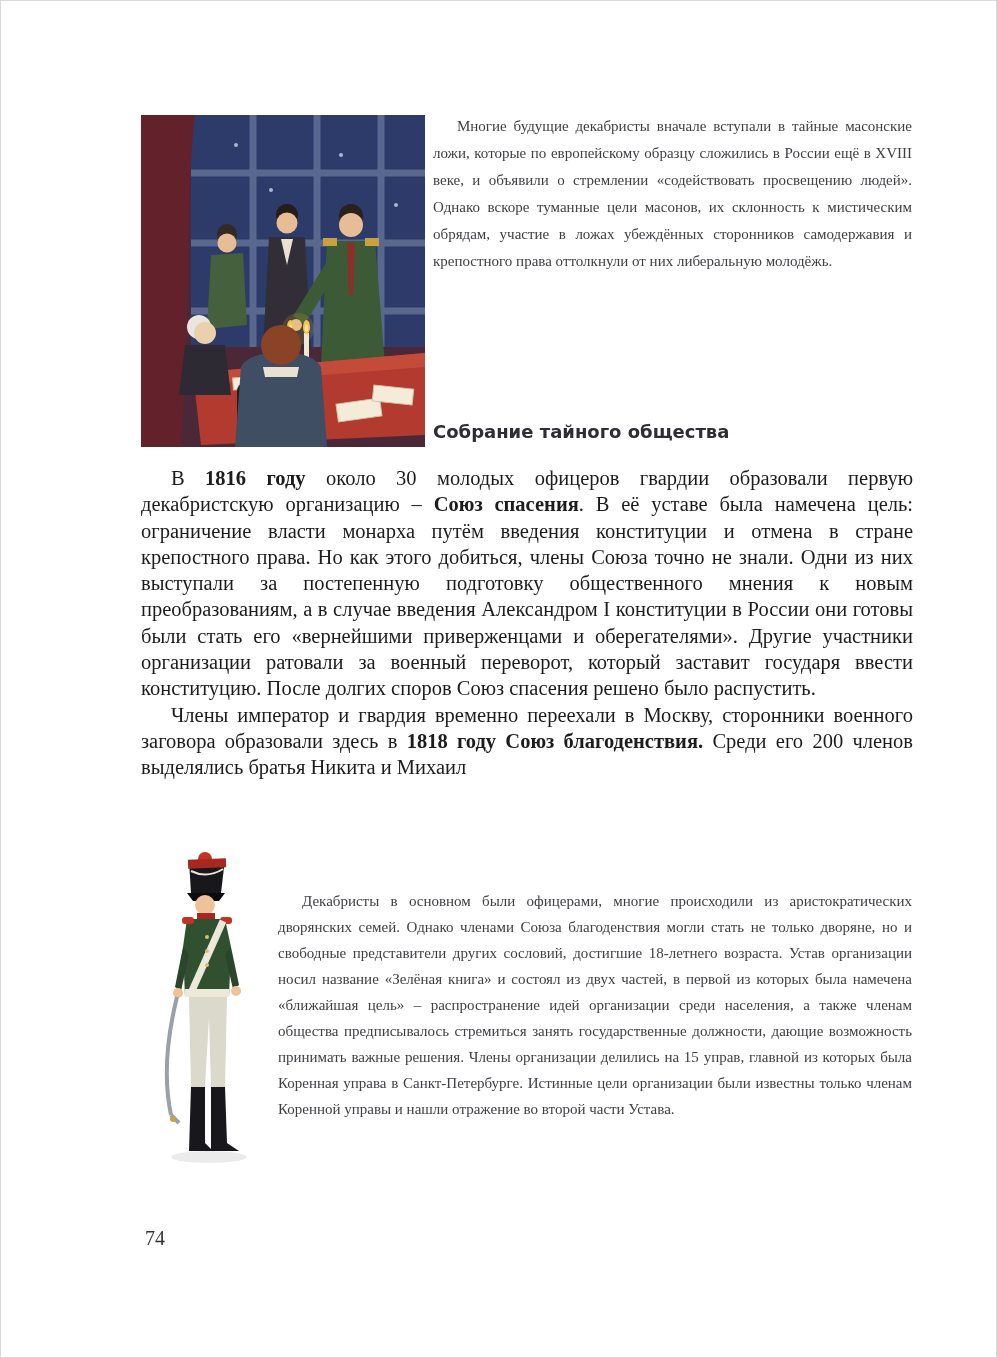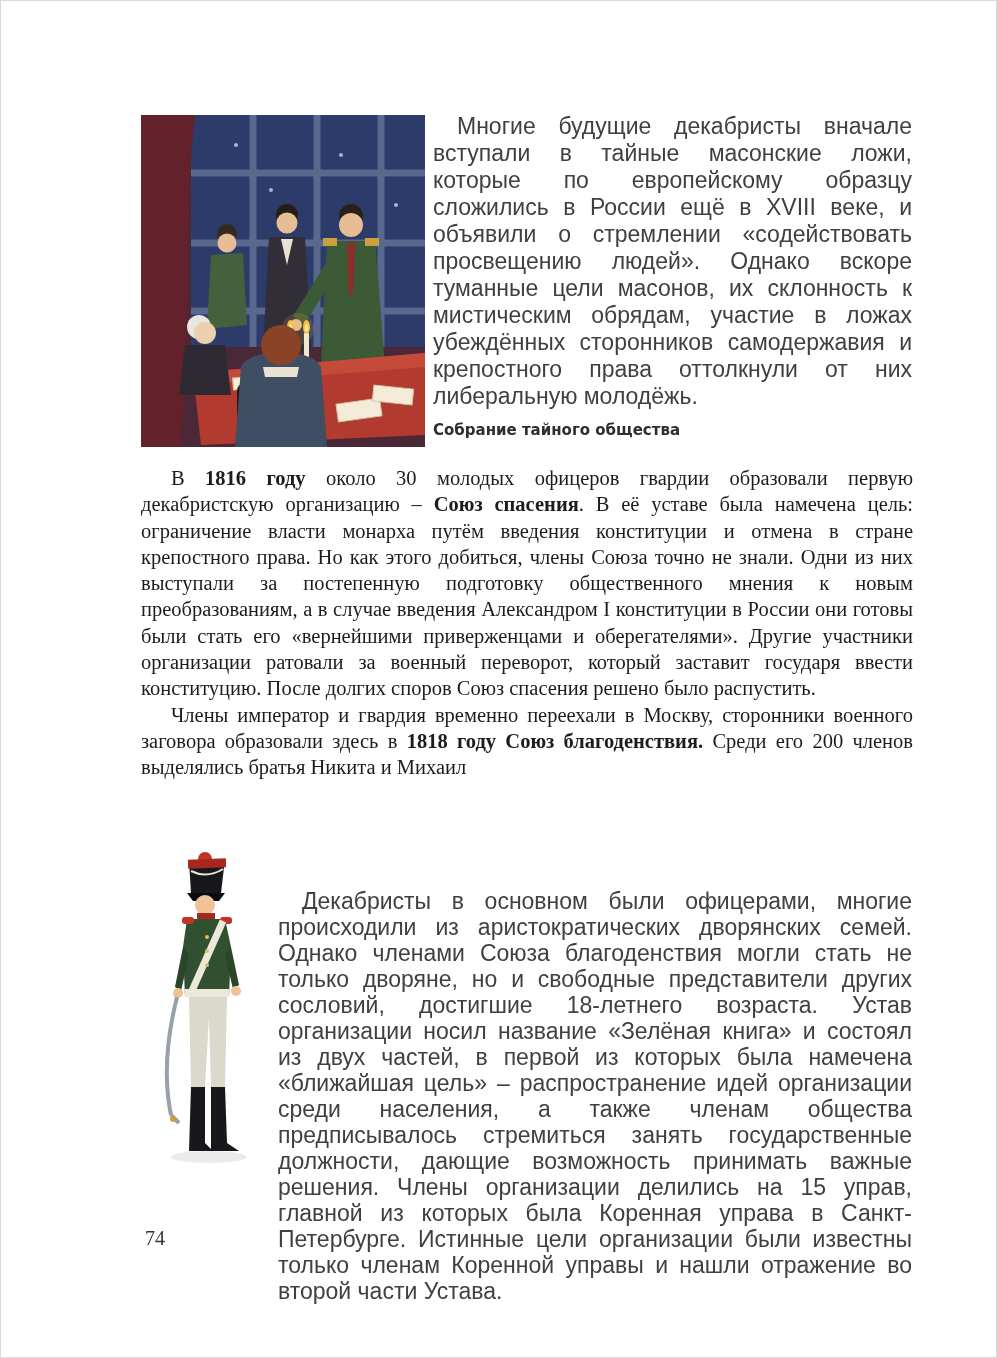--- a/index.html
+++ b/index.html
@@ -11,36 +11,36 @@
     border:1px solid #d9d9d9;
     overflow:hidden;
     font-family:"Liberation Serif", serif;
   }
   figure.illus { position:absolute; }
   figure.illus svg { display:block; width:100%; height:100%; }
   .illus-top   { left:140px; top:114px; width:284px; height:332px; }
   .illus-soldier { left:148px; top:846px; width:124px; height:332px; }
 
   .sans-block {
-    font-family:Liberation Sans, sans-serif;
-    font-size:23px;
+    font-family:Liberation Serif, serif;
+    font-size:15px;
     color:#3e4044;
     text-align:justify;
     hyphens:auto; -webkit-hyphens:auto;
   }
   .top-text {
     position:absolute; left:432px; top:112px; width:479px;
     line-height:27px;
     text-indent:24px;
   }
   .caption {
     position:absolute; left:432px; top:420px;
     font-family:"DejaVu Sans", sans-serif;
     font-weight:bold;
-    font-size:15px;
+    font-size:18px;
     color:#2c2e33;
   }
   .body-text {
     position:absolute; left:140px; top:464px; width:772px;
     font-size:20.5px; line-height:26.3px;
     color:#1c1c1c;
     text-align:justify;
     hyphens:auto; -webkit-hyphens:auto;
   }
   .body-text p { text-indent:30px; }

